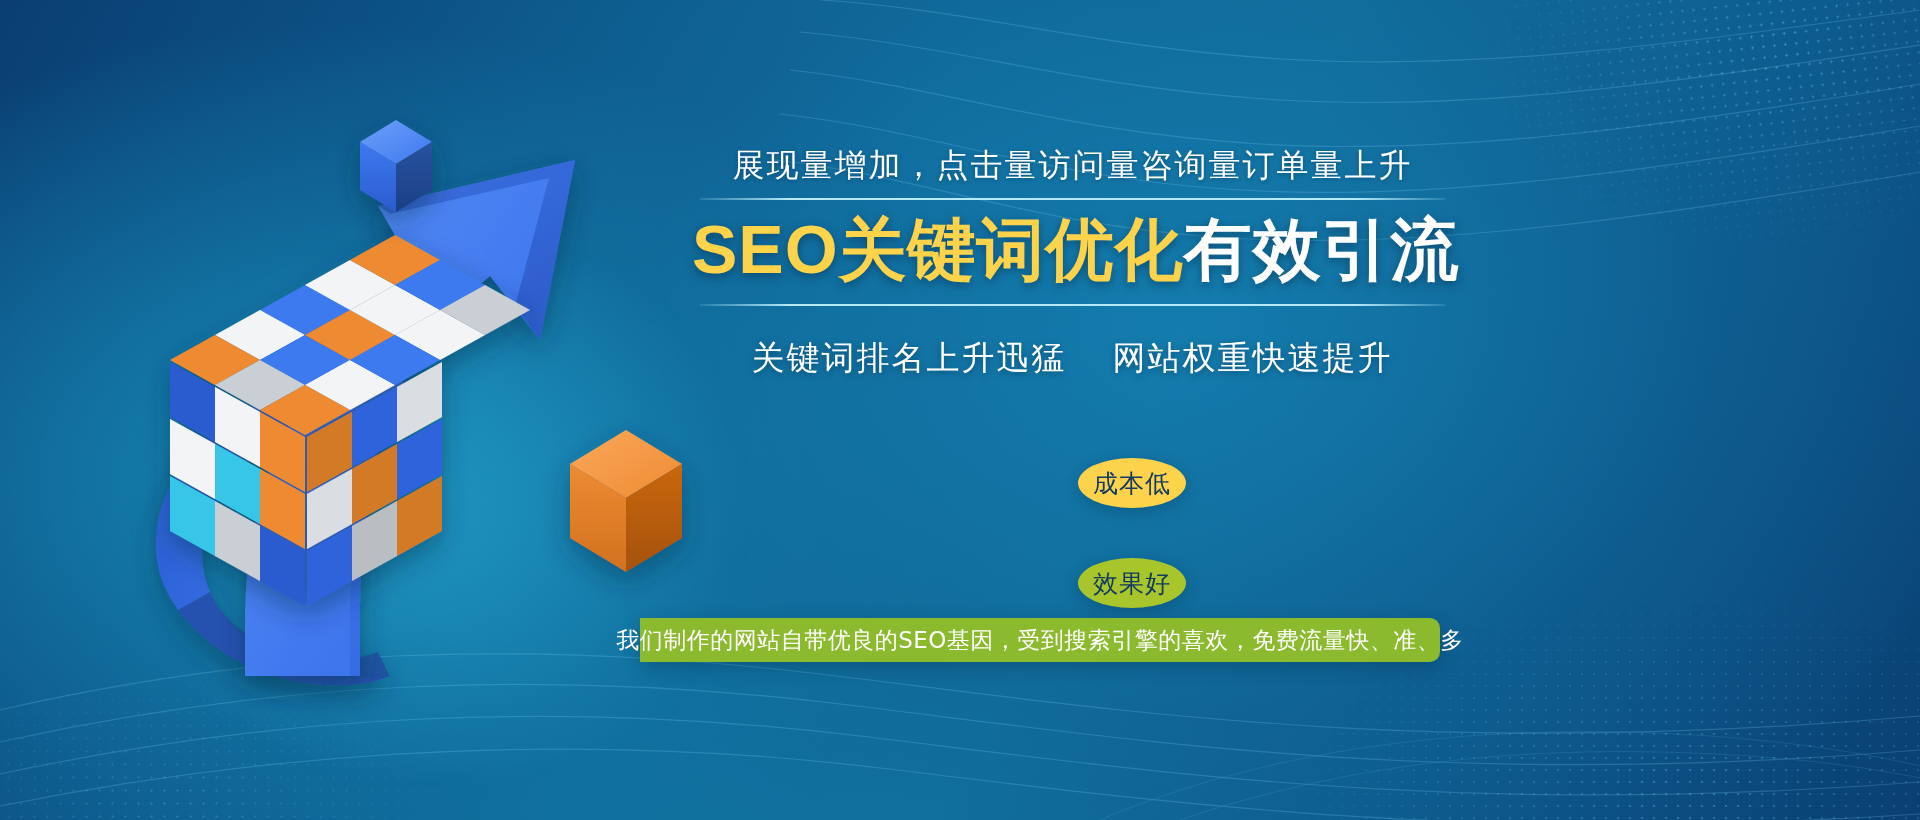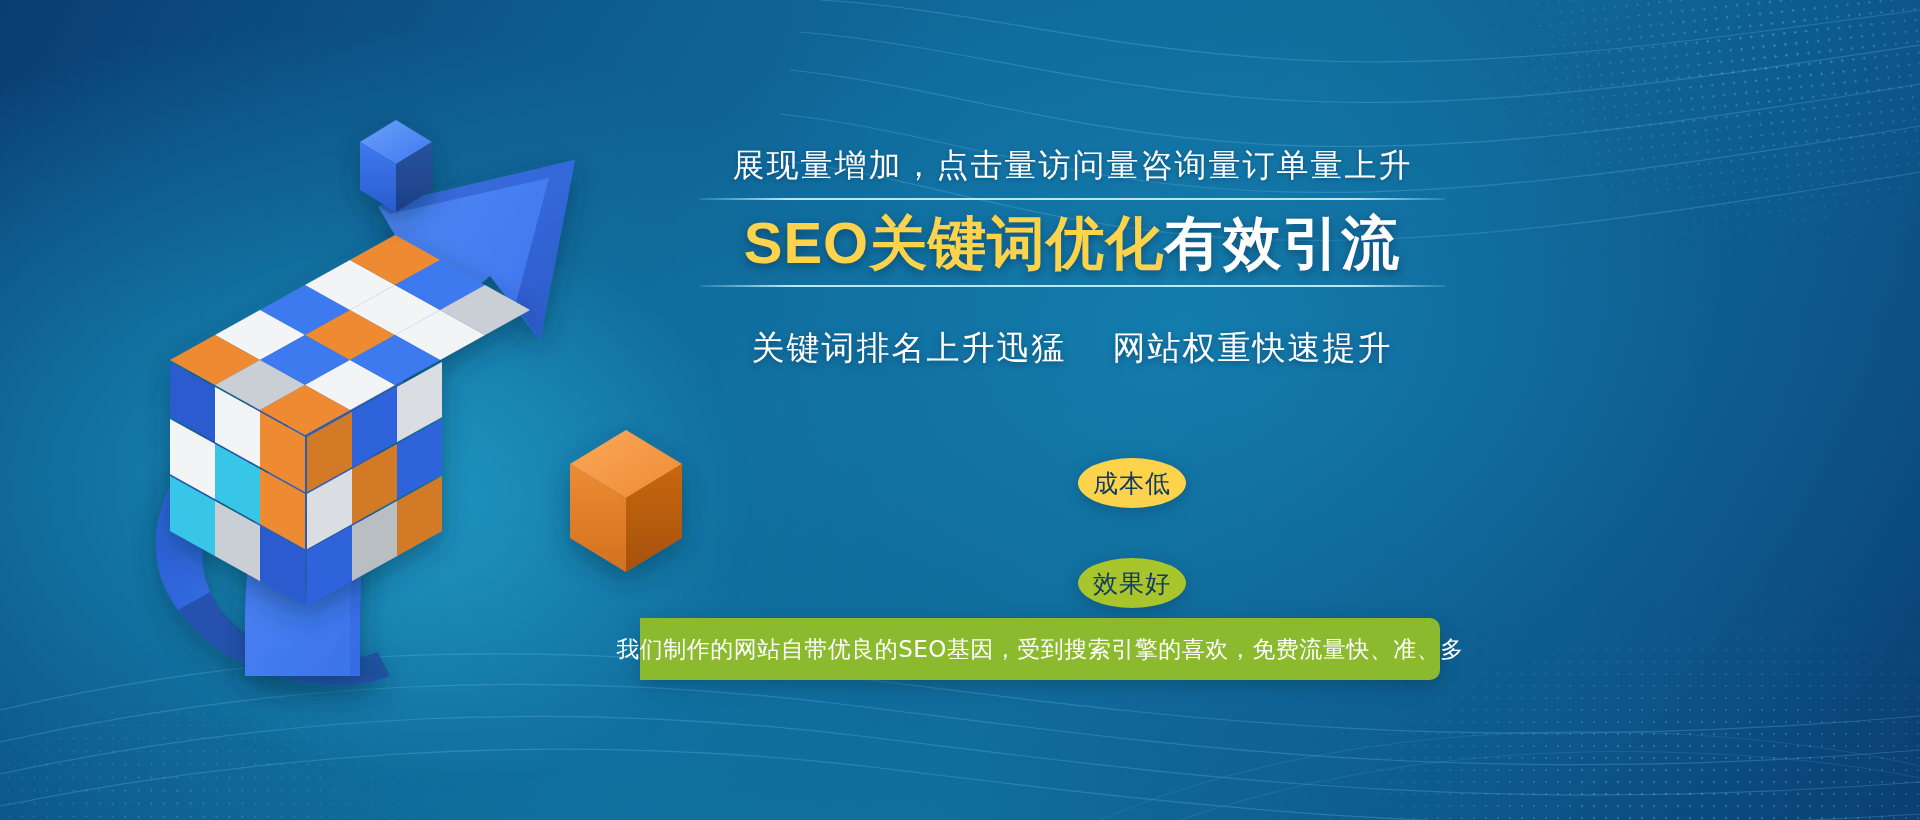--- a/index.html
+++ b/index.html
@@ -57,47 +57,47 @@
 
   .tagline-wrap{position:relative;width:745px;margin-left:60px;}
   .rule{height:2px;background:linear-gradient(90deg,rgba(150,225,255,.15),rgba(190,240,255,.95) 12%,rgba(190,240,255,.95) 88%,rgba(150,225,255,.15));}
   .tagline{
     color:#ffffff;font-size:32px;letter-spacing:2px;text-align:center;
     padding:4px 0 10px;font-weight:400;
     text-shadow:0 1px 4px rgba(3,40,70,.45);
   }
   .headline{
     text-align:center;width:760px;margin-left:52px;
-    font-size:58px;font-weight:bold;letter-spacing:1px;line-height:1.15;
-    padding:10px 0 8px;white-space:nowrap;
+    font-size:68px;font-weight:bold;letter-spacing:1px;line-height:1.15;
+    padding:10px 0 16px;white-space:nowrap;
     text-shadow:0 3px 10px rgba(3,38,68,.5);
   }
   .headline .hl-a{color:#FCD34B;}
   .headline .hl-b{color:#ffffff;}
 
   .subline{
     color:#ffffff;font-size:33px;letter-spacing:2px;text-align:center;
-    width:760px;margin-left:52px;padding-top:39px;white-space:nowrap;
+    width:760px;margin-left:52px;padding-top:30px;white-space:nowrap;
     text-shadow:0 2px 6px rgba(3,40,70,.5);
   }
   .subline .gap{display:inline-block;width:46px;}
 
   .badges{
     position:absolute;left:172px;top:318px;width:640px;height:150px;
     display:flex;align-items:center;gap:50px;flex-direction:column;
   }
   .badge{
     width:108px;height:108px;border-radius:50%;
     display:flex;align-items:center;justify-content:center;
     color:#123a63;font-size:25px;letter-spacing:1px;font-weight:400;
     box-shadow:0 4px 16px rgba(3,35,62,.28);
   }
 
   .ribbon{
-    position:absolute;left:0px;top:478px;width:800px;height:62px;
+    position:absolute;left:0px;top:478px;width:800px;height:44px;
     background:#8CBA2E;border-radius:0 10px 10px 0;
     display:flex;align-items:center;justify-content:center;
     box-shadow:0 6px 18px rgba(4,40,70,.3);
   }
   .ribbon-text{
     color:#ffffff;font-size:23px;letter-spacing:.5px;white-space:nowrap;
     font-family:"DejaVu Sans","Liberation Sans",sans-serif;
   }
 </style>
 </head>

